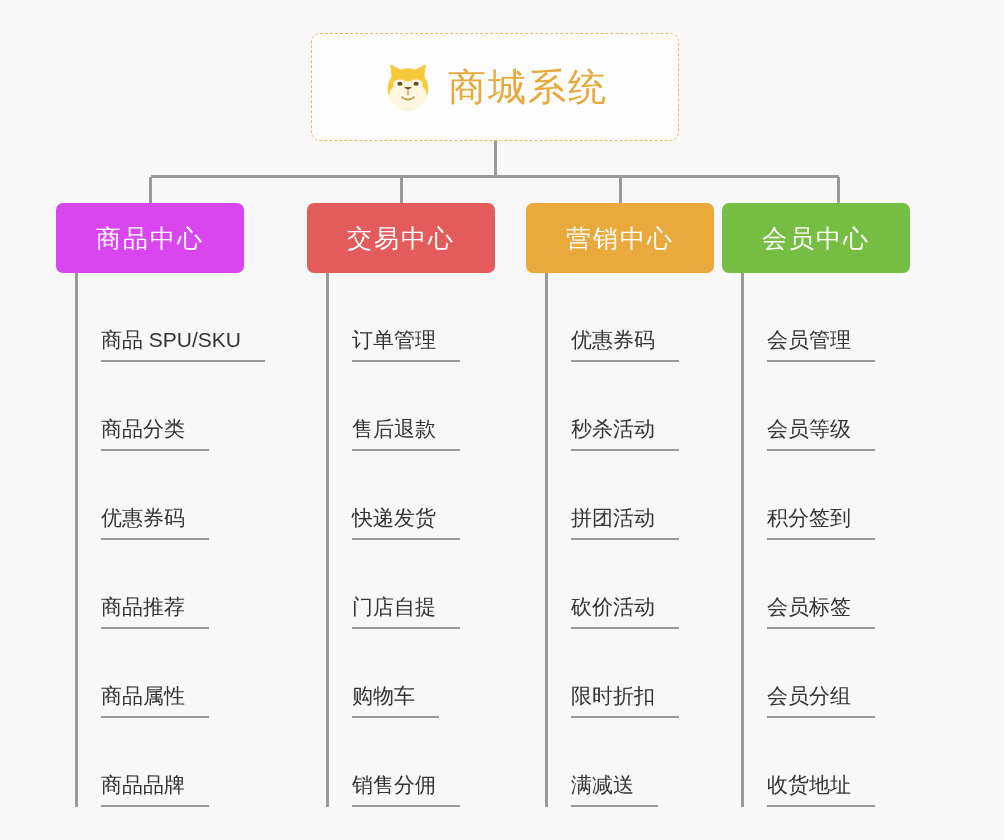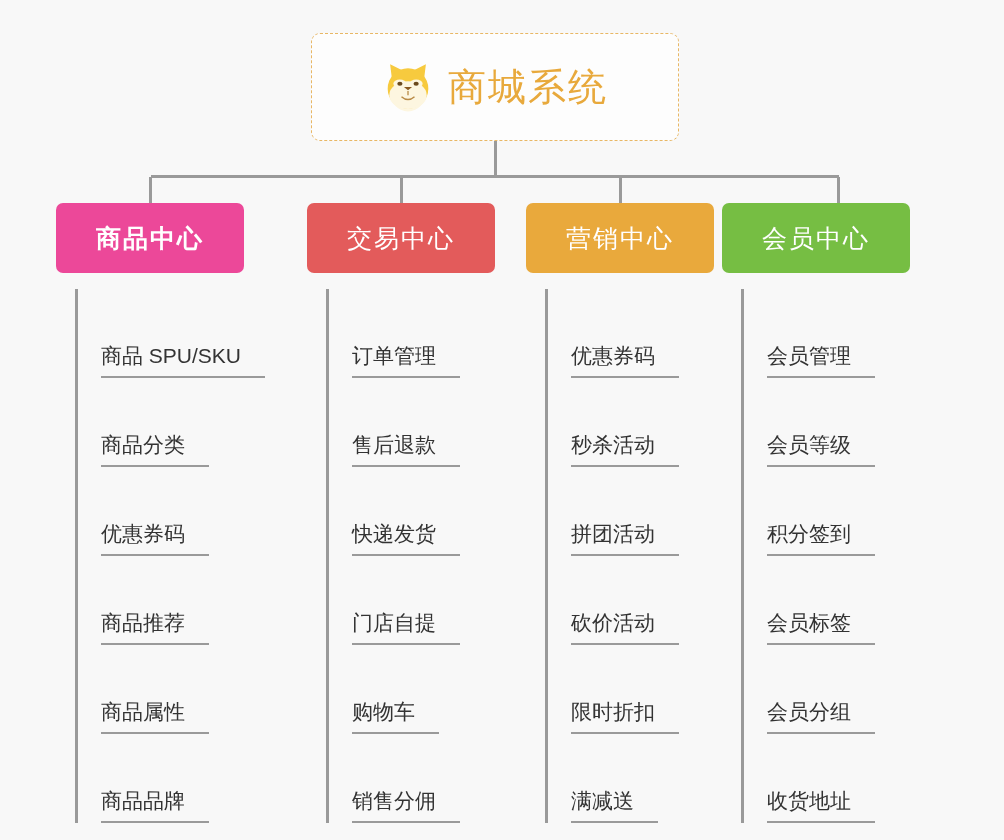--- a/index.html
+++ b/index.html
@@ -83,21 +83,21 @@
     justify-content: center;
     color: #ffffff;
     font-size: 25px;
     letter-spacing: 2px;
     position: relative;
     z-index: 2;
   }
 
   .items {
     position: relative;
-    margin-top: 16px;
+    margin-top: 0;
     padding-top: 0;
   }
 
   .item {
     position: relative;
     height: 89px;
     display: flex;
     align-items: flex-end;
     justify-content: flex-start;
     padding-left: 45px;
@@ -164,21 +164,21 @@
         <path d="M32 37 v5" stroke="#b98a45" stroke-width="1.6" fill="none"></path>
         <path d="M24 44 q8 7 16 0" stroke="#b98a45" stroke-width="1.8" fill="none"></path>
       </svg>
     </span>
     <span class="root-title">商城系统</span>
   </div>
 
   <div class="columns">
 
     <div class="column col-0">
-      <div class="cat-box" style="background: #ec4899; font-weight: bold;">
+      <div class="cat-box" style="background: #d946ef;">
         <span>商品中心</span>
       </div>
       <div class="items">
         <div class="trunk" style="top:0;height:534px;"></div>
         <div class="item">
             <span class="item-label">商品 SPU/SKU</span>
           </div>
         <div class="item">
             <span class="item-label">商品分类</span>
           </div>

